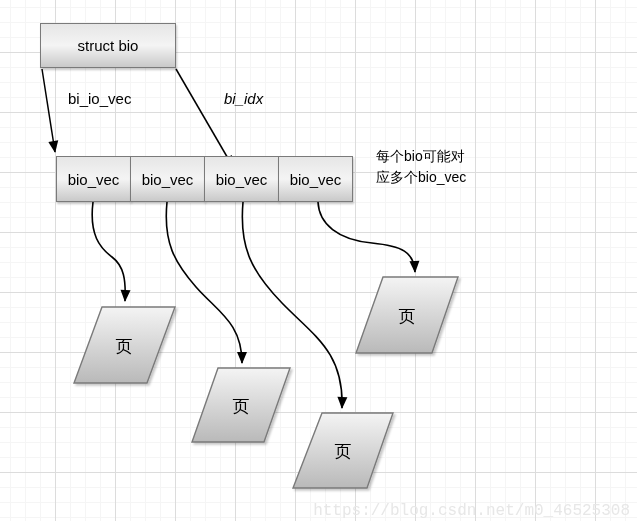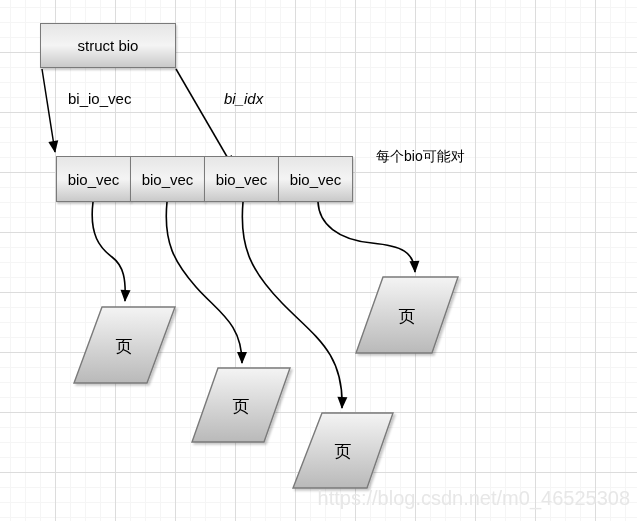--- a/index.html
+++ b/index.html
@@ -37,23 +37,24 @@
     font-size:14px;color:#000;line-height:21px;white-space:nowrap;
   }
   .annotation.centered{text-align:center;white-space:normal;}
   .page-label{
     position:absolute;z-index:3;
     font-size:17px;color:#000;
     transform:translate(-50%,-50%);
   }
   .watermark{
     position:absolute;z-index:4;
-    right:7px;bottom:11px;
-    font-size:20px;color:#e7e7e7;
+    right:7px;bottom:1px;
+    font-size:16px;color:#e7e7e7;
     white-space:nowrap;
+    font-family:Liberation Mono, monospace;
   }
   .conn{fill:none;stroke:#000;stroke-width:1.6;}
   .ptr{fill:none;stroke:#000;stroke-width:1.5;}
   .pg{stroke:#7a7a7a;stroke-width:1.4;fill:url(#gradPage);}
 </style>
 </head>
 <body>
 
 <div id="canvas">
 
@@ -107,17 +108,18 @@
   <div class="edge-label" style="left:48px;top:90px;">bi_io_vec</div>
   <div class="edge-label" style="left:204px;top:90px;font-style:italic;">bi_idx</div>
 
   <div class="page-label" style="left:124px;top:346px;">页</div>
   <div class="page-label" style="left:241px;top:406px;">页</div>
   <div class="page-label" style="left:343px;top:451px;">页</div>
   <div class="page-label" style="left:407px;top:316px;">页</div>
 
   <div class="annotation" style="left:376px;top:146px;">
     <div>每个bio可能对</div>
+    <div>应多个bio_vec</div>
   </div>
 
   <div class="watermark">https://blog.csdn.net/m0_46525308</div>
 
 </div>
 
 </body></html>

